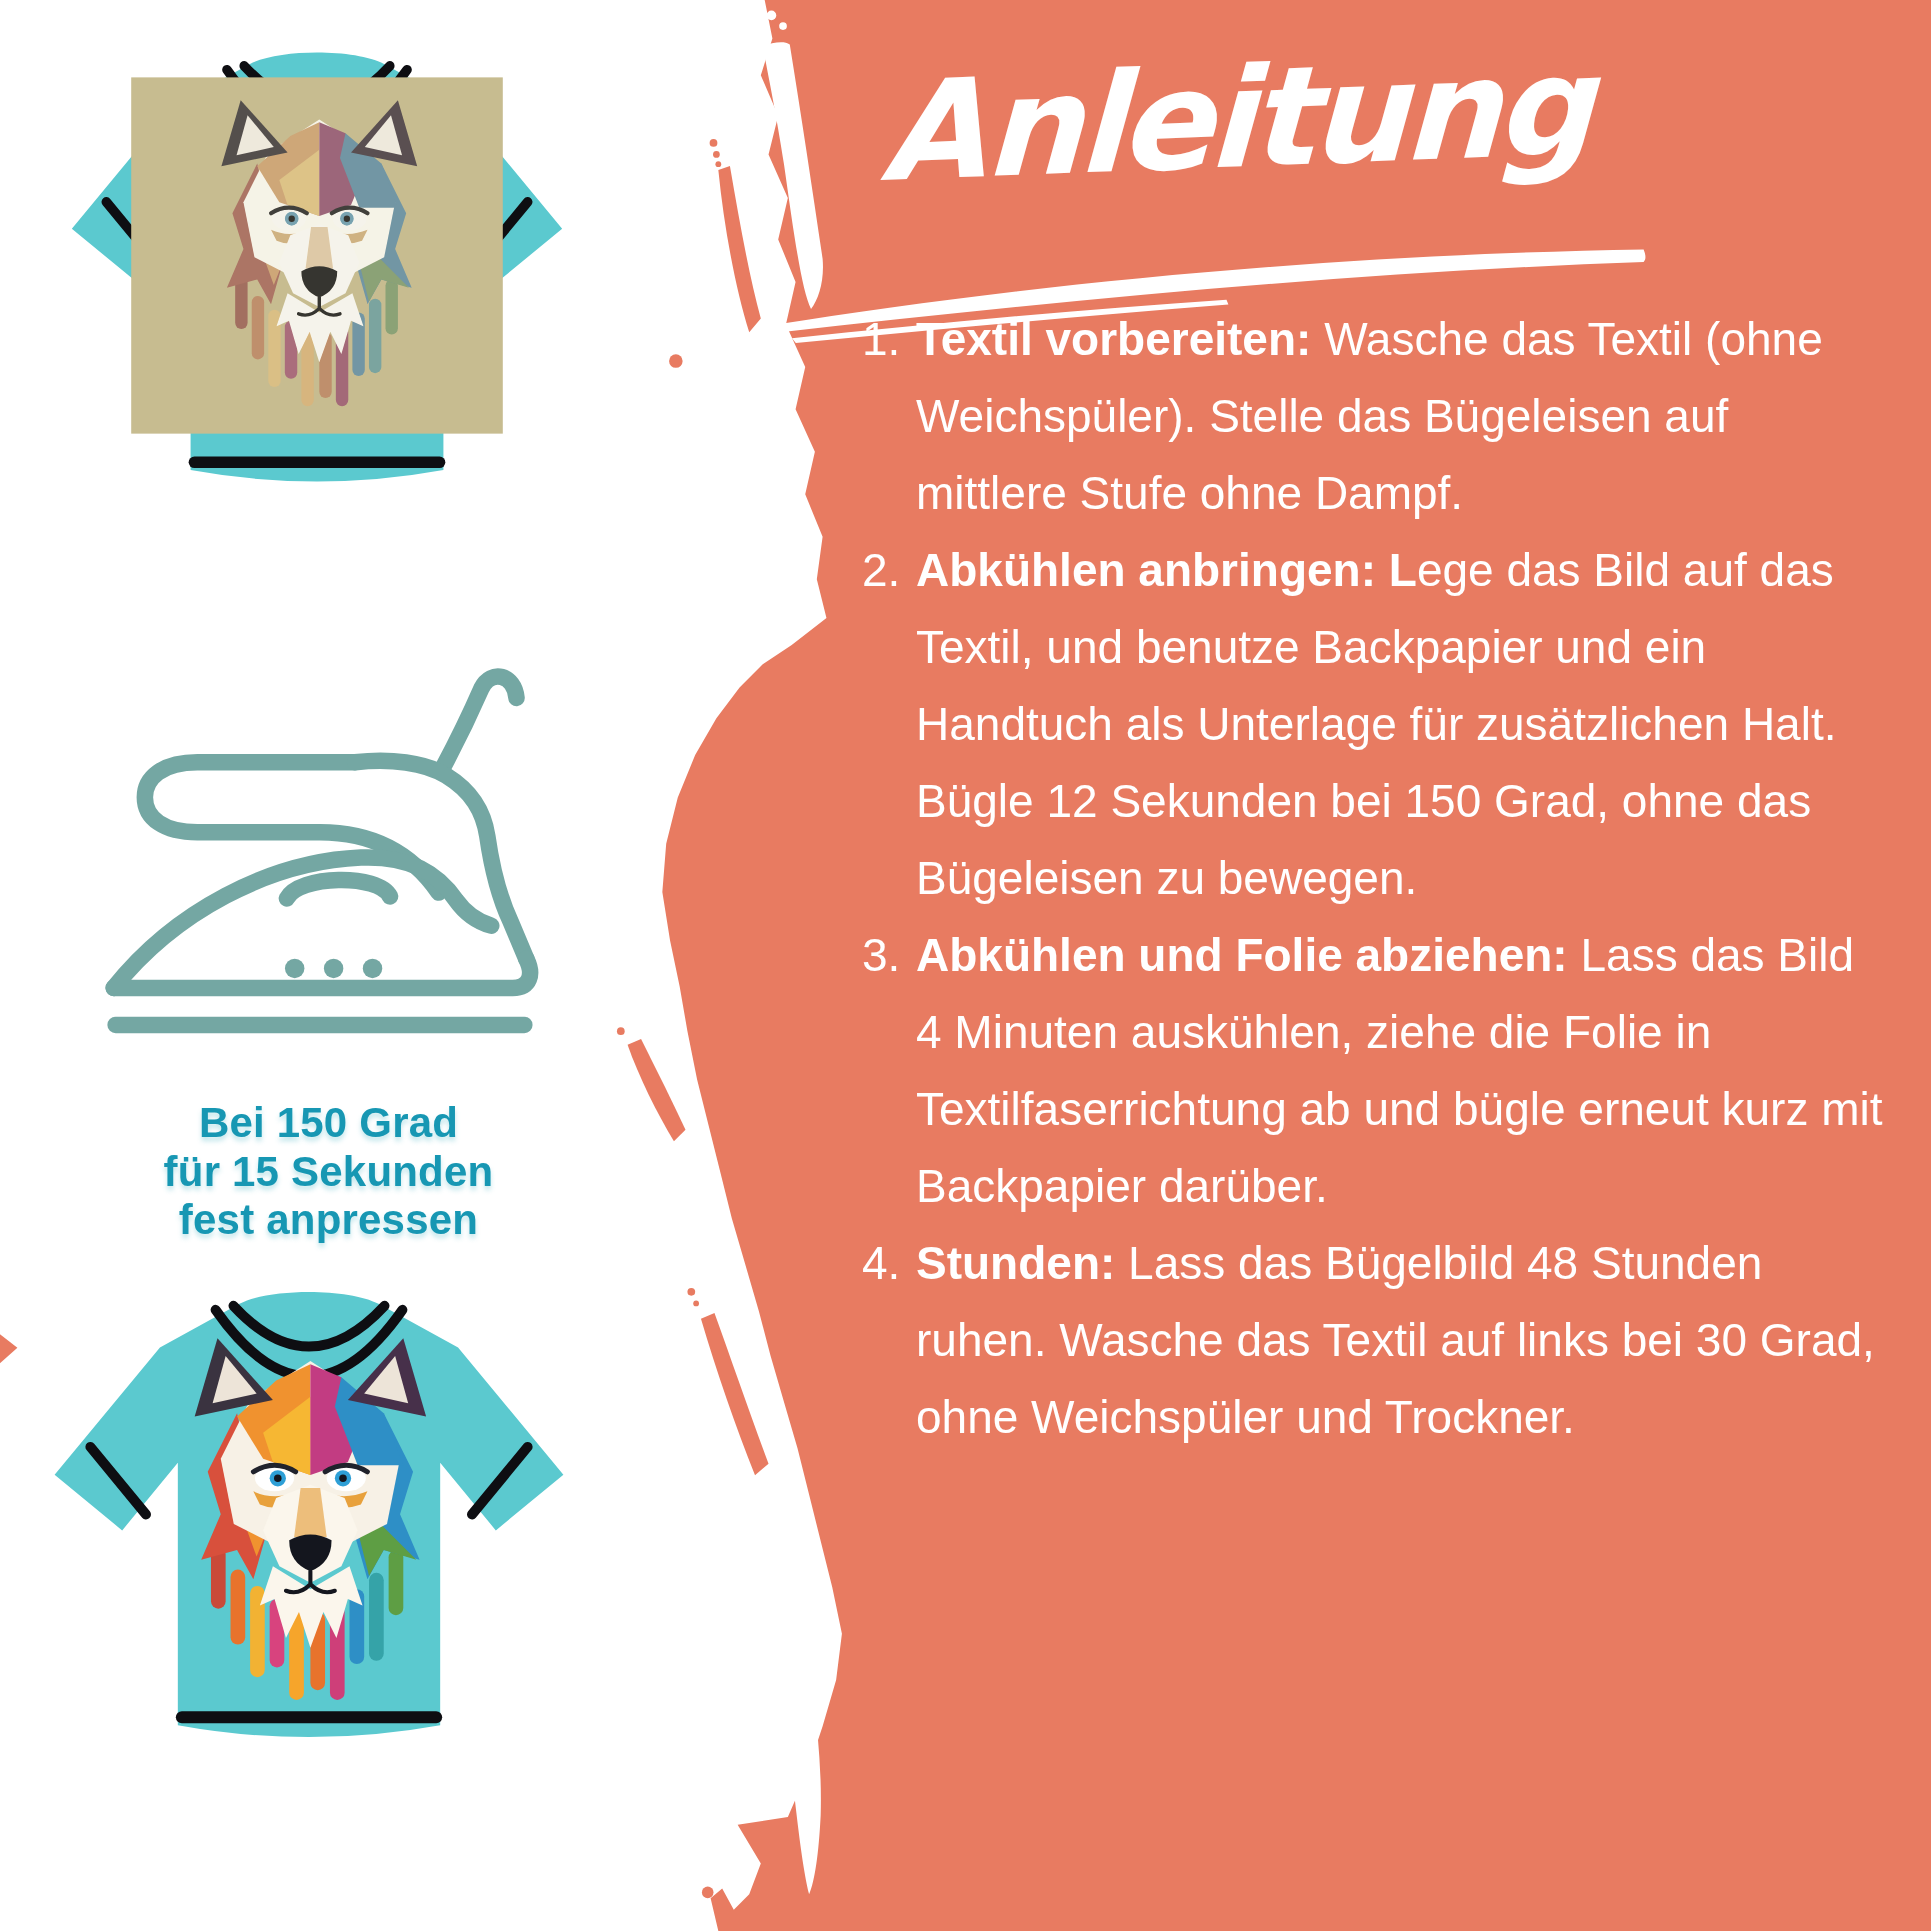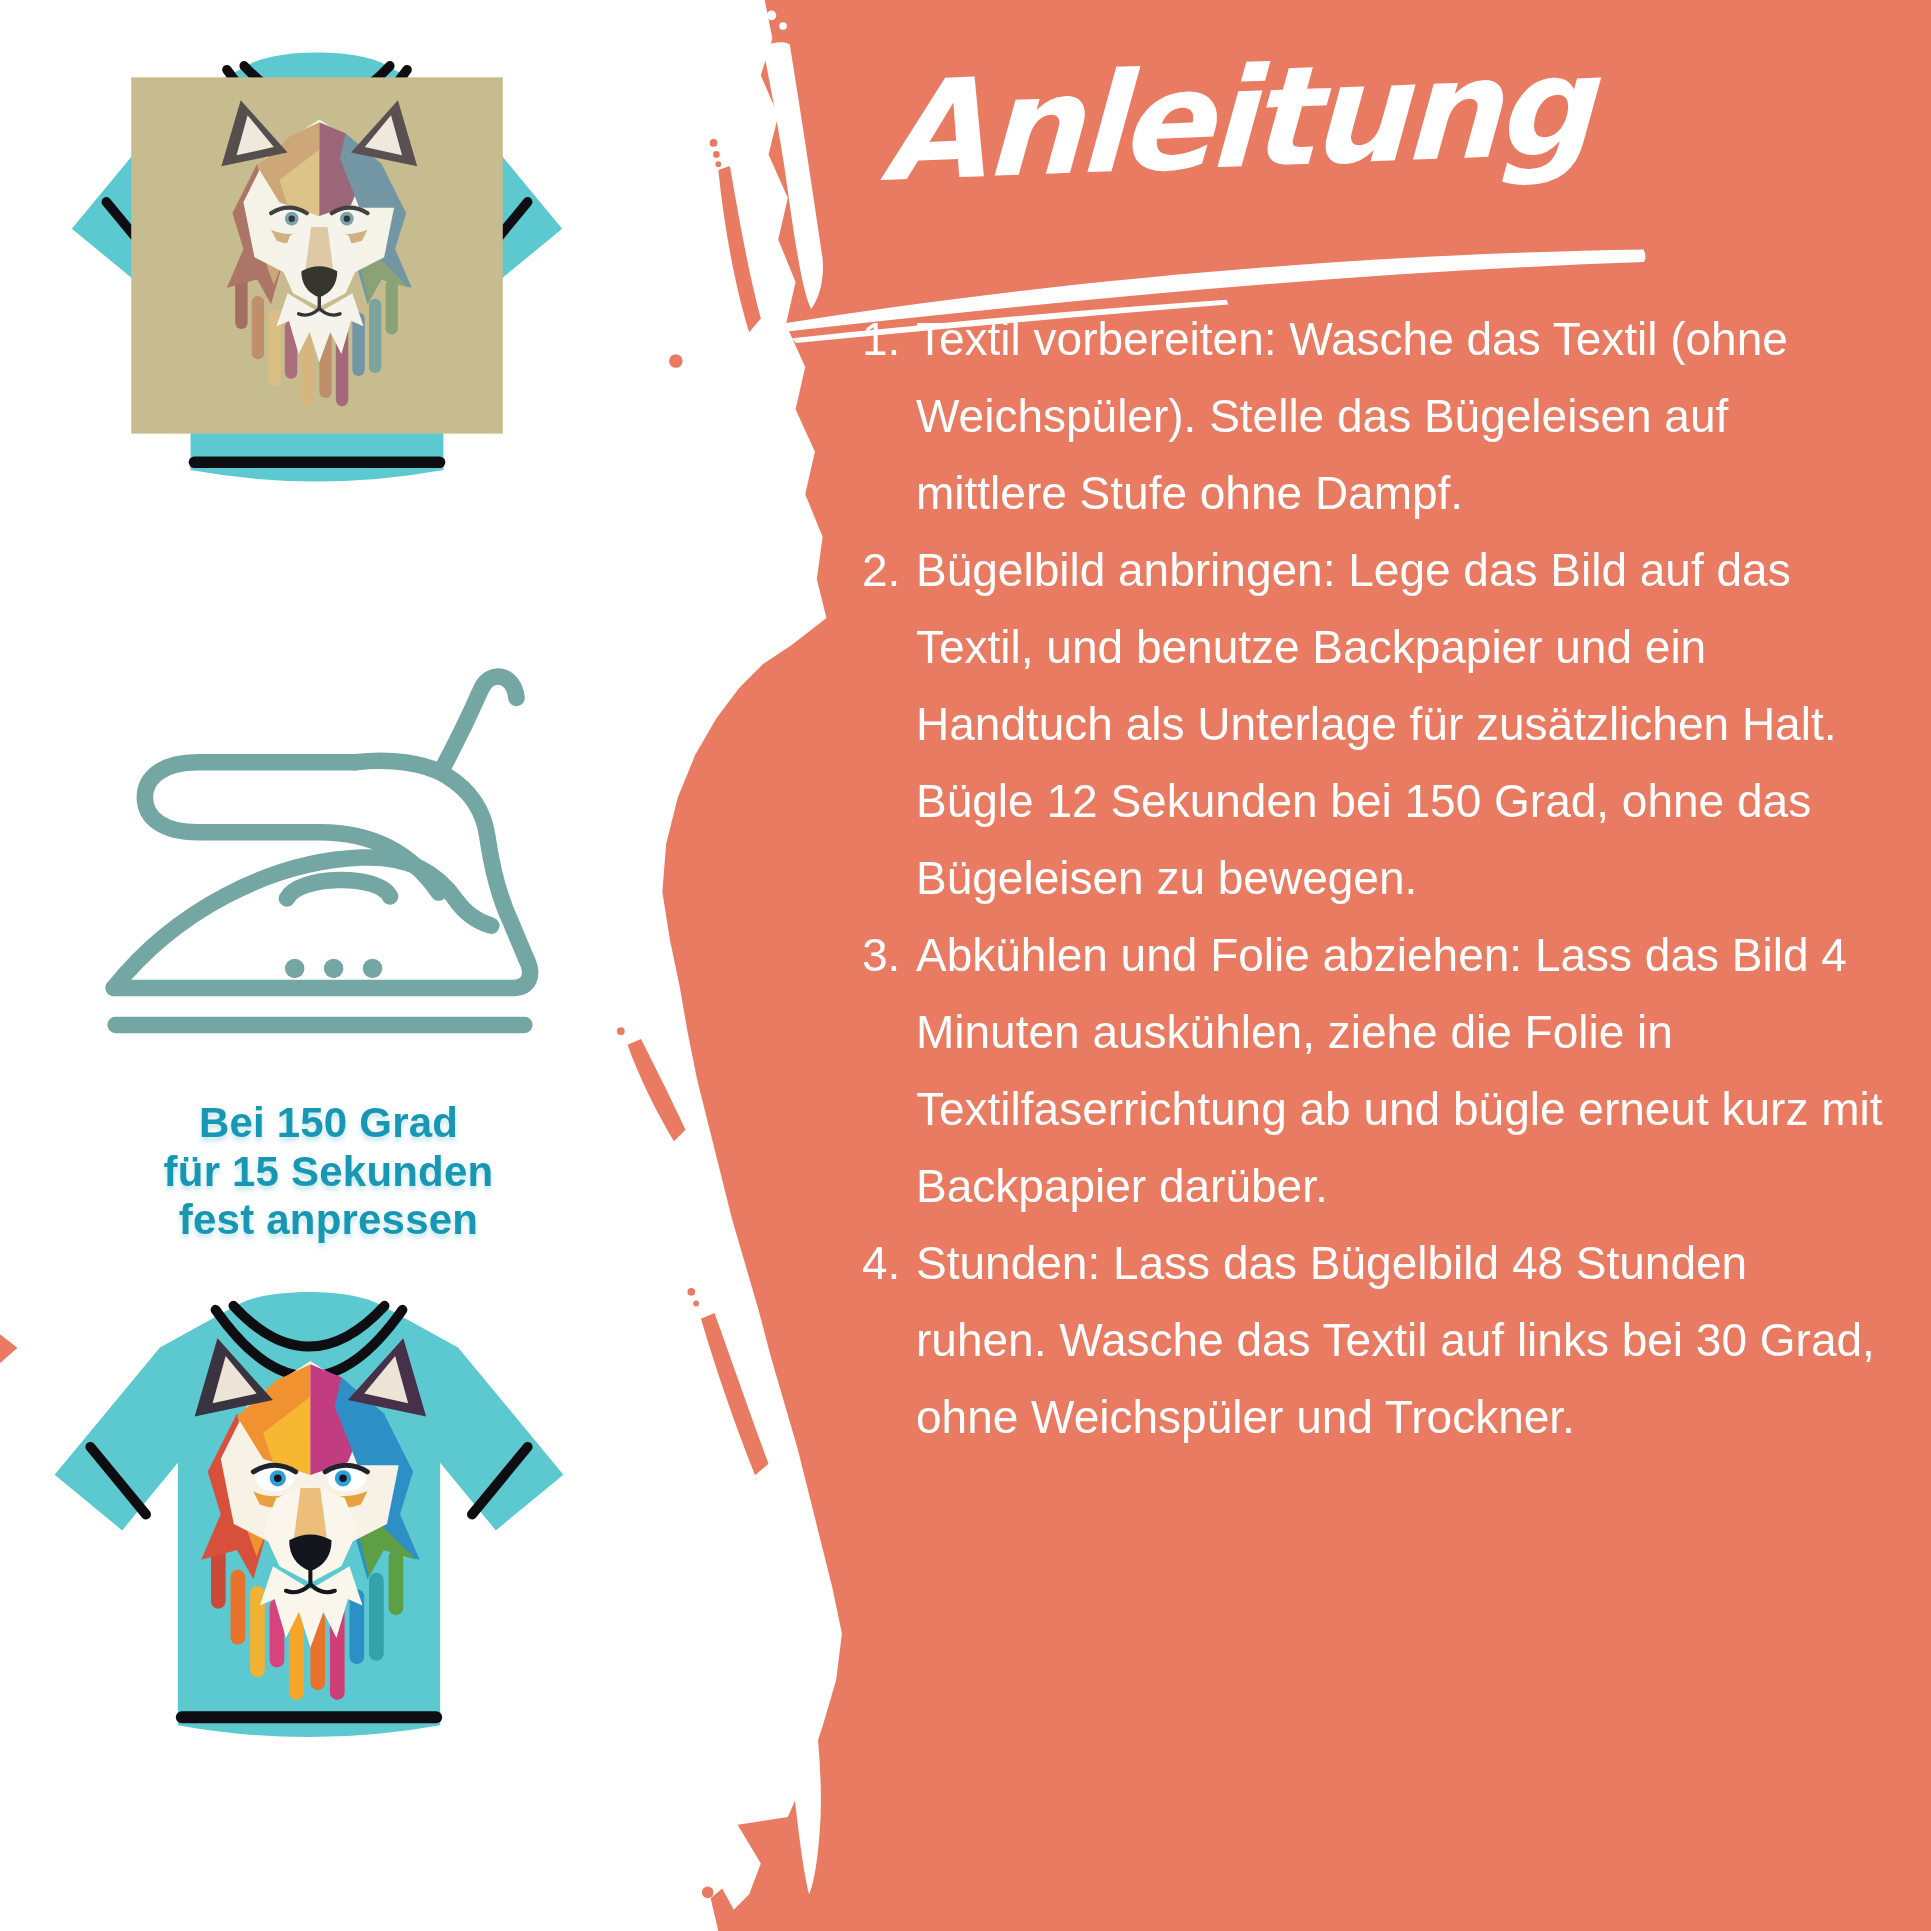--- a/index.html
+++ b/index.html
@@ -17,21 +17,21 @@
   .title-wrap{left:850px;top:39px;width:792px;text-align:center;
               transform:rotate(-2.2deg) skewX(-7deg);}
   .title{color:#ffffff;font-family:"DejaVu Sans","Liberation Sans",sans-serif;
          font-weight:bold;font-style:italic;font-size:137px;letter-spacing:-4.8px;}
 
   
   .inst-list{left:862px;top:301px;width:1022px;color:#ffffff;
              font-size:46px;line-height:77px;}
   .inst{padding-left:54px;text-indent:-54px;}
   .inst .num{display:inline-block;width:54px;text-indent:0;}
-  .inst .label{font-weight:normal;margin-top:24px;}
+  .inst .label{font-weight:bold;margin-top:24px;}
   svg{display:block;}
 </style>
 </head>
 <body>
 
 <div class="canvas">
 
   <svg class="bg" viewBox="0 0 2000 2000" aria-hidden="true">
     <path fill="#E87B61" d="M792,0 L2000,0 L2000,2000 L744,2000
       L736,1966 L748,1956 L760,1978 L776,1962 L788,1930 L764,1890 L816,1882
@@ -170,21 +170,21 @@
     <path fill="#ffffff" d="M12,96 C250,58 560,24 912,18 C914,23 915,28 912,31
       C600,42 300,72 16,104 Z"></path>
     <path fill="#ffffff" d="M30,110 C180,94 330,80 480,70 L482,75 C330,87 180,101 34,115 Z"></path>
   </svg>
 
   <div class="abs inst-list">
     <div class="inst">
       <span class="num">1.</span><span class="label">Textil vorbereiten:</span><span class="rest"> Wasche das Textil (ohne Weichspüler). Stelle das Bügeleisen auf mittlere Stufe ohne Dampf.</span>
     </div>
     <div class="inst">
-      <span class="num">2.</span><span class="label">Bügelbild anbringen: L</span><span class="rest">ege das Bild auf das Textil, und benutze Backpapier und ein Handtuch als Unterlage für zusätzlichen Halt. Bügle 12 Sekunden bei 150 Grad, ohne das Bügeleisen zu bewegen.</span>
+      <span class="num">2.</span><span class="label">Abkühlen anbringen: L</span><span class="rest">ege das Bild auf das Textil, und benutze Backpapier und ein Handtuch als Unterlage für zusätzlichen Halt. Bügle 12 Sekunden bei 150 Grad, ohne das Bügeleisen zu bewegen.</span>
     </div>
     <div class="inst">
       <span class="num">3.</span><span class="label">Abkühlen und Folie abziehen:</span><span class="rest"> Lass das Bild 4 Minuten auskühlen, ziehe die Folie in Textilfaserrichtung ab und bügle erneut kurz mit Backpapier darüber.</span>
     </div>
     <div class="inst">
       <span class="num">4.</span><span class="label">Stunden:</span><span class="rest"> Lass das Bügelbild 48 Stunden ruhen. Wasche das Textil auf links bei 30 Grad, ohne Weichspüler und Trockner.</span>
     </div>
   </div>
 
 </div>

